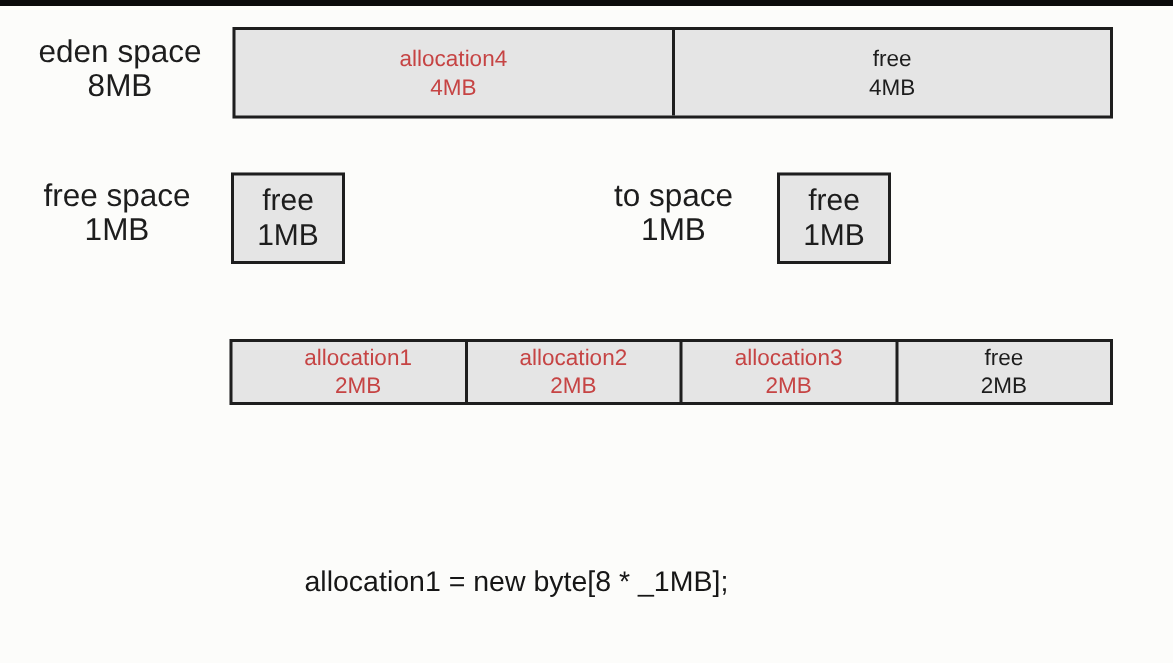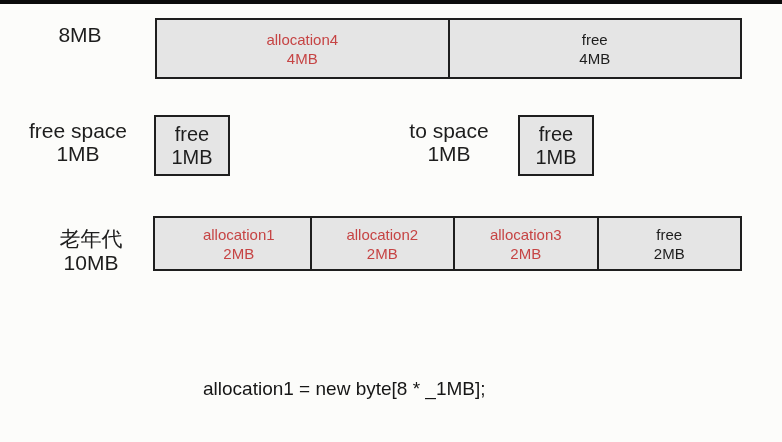--- a/index.html
+++ b/index.html
@@ -19,21 +19,21 @@
   .to-label{left:379px;top:119px;width:140px;}
   .old-label{left:20px;top:227px;width:142px;line-height:24px;}
 
   .box{
     position:absolute;display:flex;box-sizing:border-box;
     border:2px solid #1e1e1e;background:#e5e5e5;
   }
   .eden-box{left:155px;top:18px;width:587px;height:61px;}
   .from-box{left:154px;top:115px;width:76px;height:61px;}
   .to-box{left:518px;top:115px;width:76px;height:61px;}
-  .old-box{left:153px;top:216px;width:589px;height:55px;padding-left:13px;}
+  .old-box{left:153px;top:226px;width:589px;height:44px;padding-left:13px;}
 
   .cell{
     flex:1;display:flex;flex-direction:column;align-items:center;justify-content:center;
     font-size:15px;line-height:19px;white-space:nowrap;
   }
   .cell + .cell{border-left:2px solid #1e1e1e;}
   .cell.allocated{color:var(--allocated,#c64444);}
   .cell.free{color:#1d1d1d;}
 
   .survivor-cell{
@@ -46,20 +46,21 @@
     font-size:19px;line-height:26px;color:#161616;white-space:pre;
   }
 </style>
 </head>
 <body>
 
 <div class="stage">
   <div class="top-bar"></div>
 
   <div class="row-label eden-label">
+    <span>eden space</span>
     <span>8MB</span>
   </div>
   <div class="box eden-box">
     <div class="cell allocated">
       <span>allocation4</span>
       <span>4MB</span>
     </div>
     <div class="cell free">
       <span>free</span>
       <span>4MB</span>
@@ -81,24 +82,20 @@
     <span>to space</span>
     <span>1MB</span>
   </div>
   <div class="box to-box">
     <div class="survivor-cell">
       <span>free</span>
       <span>1MB</span>
     </div>
   </div>
 
-  <div class="row-label old-label">
-    <span>老年代</span>
-    <span>10MB</span>
-  </div>
   <div class="box old-box">
     <div class="cell allocated">
       <span>allocation1</span>
       <span>2MB</span>
     </div>
     <div class="cell allocated">
       <span>allocation2</span>
       <span>2MB</span>
     </div>
     <div class="cell allocated">

